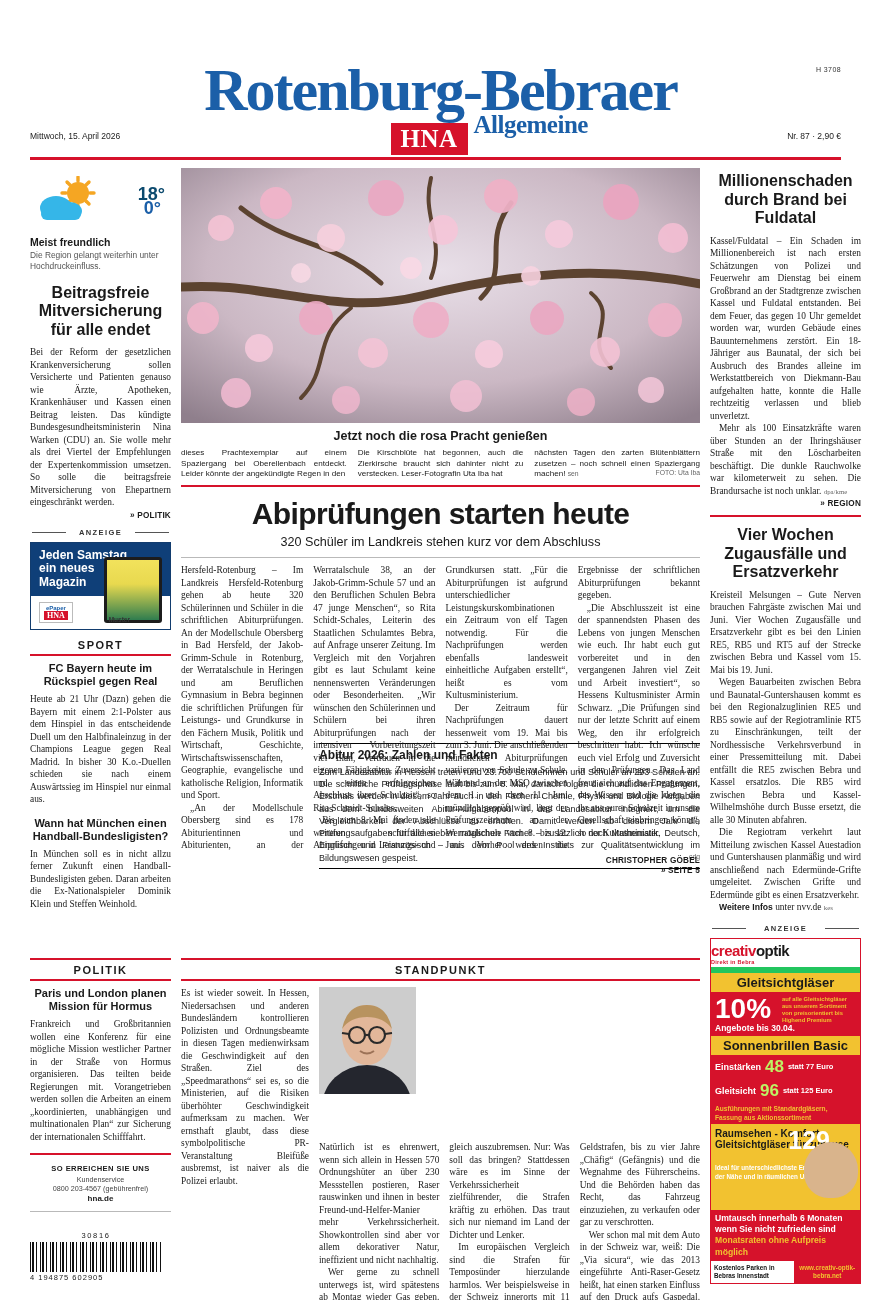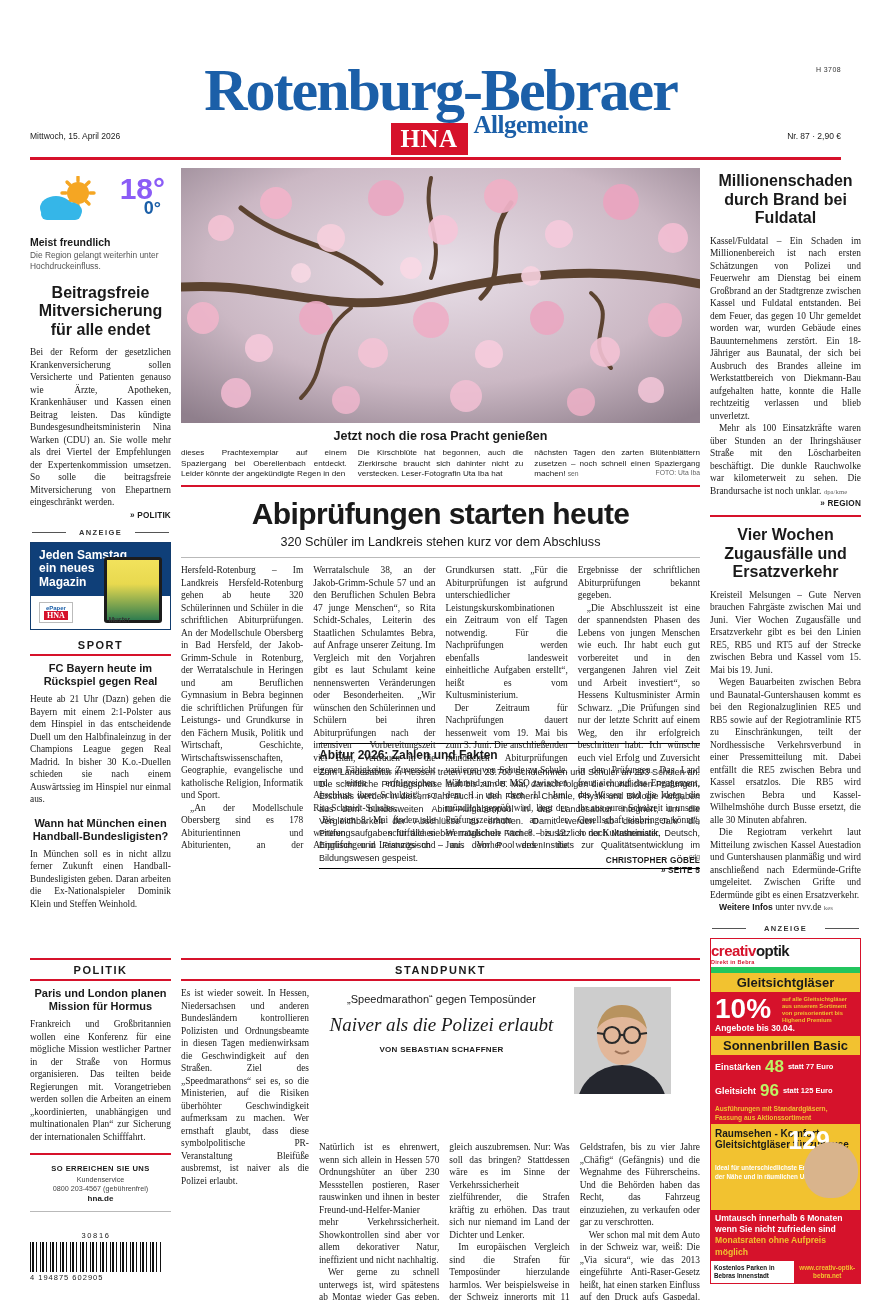--- a/index.html
+++ b/index.html
@@ -53,21 +53,21 @@
 
   
   .top-zone { display: flex; gap: 10px; margin-top: 8px; }
   .col-left { width: 141px; flex: none; }
   .col-mid { width: 519px; flex: none; }
   .col-right { width: 151px; flex: none; }
 
   
   .weather { position: relative; height: 62px; margin-top: 4px; }
   .wx-icon { position: absolute; left: 2px; top: 4px; width: 72px; height: 52px; }
-  .wx-hi { position: absolute; right: 6px; top: 0; font-size: 30px; font-weight: bold; color: #8b5cf6; }
+  .wx-hi { position: absolute; right: 6px; top: 12px; font-size: 18px; font-weight: bold; color: #0c4a6e; }
   .wx-lo { position: absolute; right: 10px; top: 26px; font-size: 18px; font-weight: bold; color: #1b5fa8; }
   .wx-title { font-size: 10.5px; font-weight: bold; margin-top: 2px; }
   .wx-desc { font-size: 8.4px; color: #555; line-height: 1.28; margin-top: 2px; }
 
   
   h2.lead-head {
     font-size: 16px; font-weight: bold; text-align: center;
     line-height: 1.16; margin: 12px 0 7px;
   }
   .body-serif {
@@ -449,25 +449,20 @@
       <div class="rule-red"></div>
       <div class="standpunkt-label" style="margin:4px 0 3px;">STANDPUNKT</div>
       <div class="rule-red"></div>
 
       <div style="display:flex;gap:10px;margin-top:6px;">
         <div style="width:128px;flex:none;">
           <div class="body-serif">
             <p>Es ist wieder soweit. In Hessen, Niedersachsen und anderen Bundesländern kontrollieren Polizisten und Ordnungsbeamte in diesen Tagen medienwirksam die Geschwindigkeit auf den Straßen. Ziel des „Speedmarathons“ sei es, so die Ministerien, auf die Risiken überhöhter Geschwindigkeit aufmerksam zu machen. Wer ernsthaft glaubt, dass diese symbolpolitische PR-Veranstaltung Bleifüße ausbremst, ist naiver als die Polizei erlaubt.</p>
           </div>
         </div>
-        <div style="width:245px;flex:none;">
-          <div class="sp-kicker">„Speedmarathon“ gegen Temposünder</div>
-          <div class="sp-title">Naiver als die Polizei erlaubt</div>
-          <div class="sp-author">VON SEBASTIAN SCHAFFNER</div>
-        </div>
         <div style="width:126px;flex:none;display:flex;justify-content:flex-start;">
           <div class="sp-portrait">
             <svg viewBox="0 0 97 107" style="width:100%;height:100%">
               <rect width="97" height="107" fill="#cdcdcd"></rect>
               <ellipse cx="48" cy="120" rx="45" ry="42" fill="#24262e"></ellipse>
               <ellipse cx="48" cy="48" rx="25" ry="30" fill="#e2b79a"></ellipse>
               <path d="M23 42 q5 -24 25 -24 q20 0 25 24 q-8 -12 -25 -12 q-17 0 -25 12z" fill="#b8935f"></path>
               <g fill="none" stroke="#2a2a2a" stroke-width="2.2">
                 <circle cx="38" cy="48" r="8"></circle>
                   <circle cx="58" cy="48" r="8"></circle>

